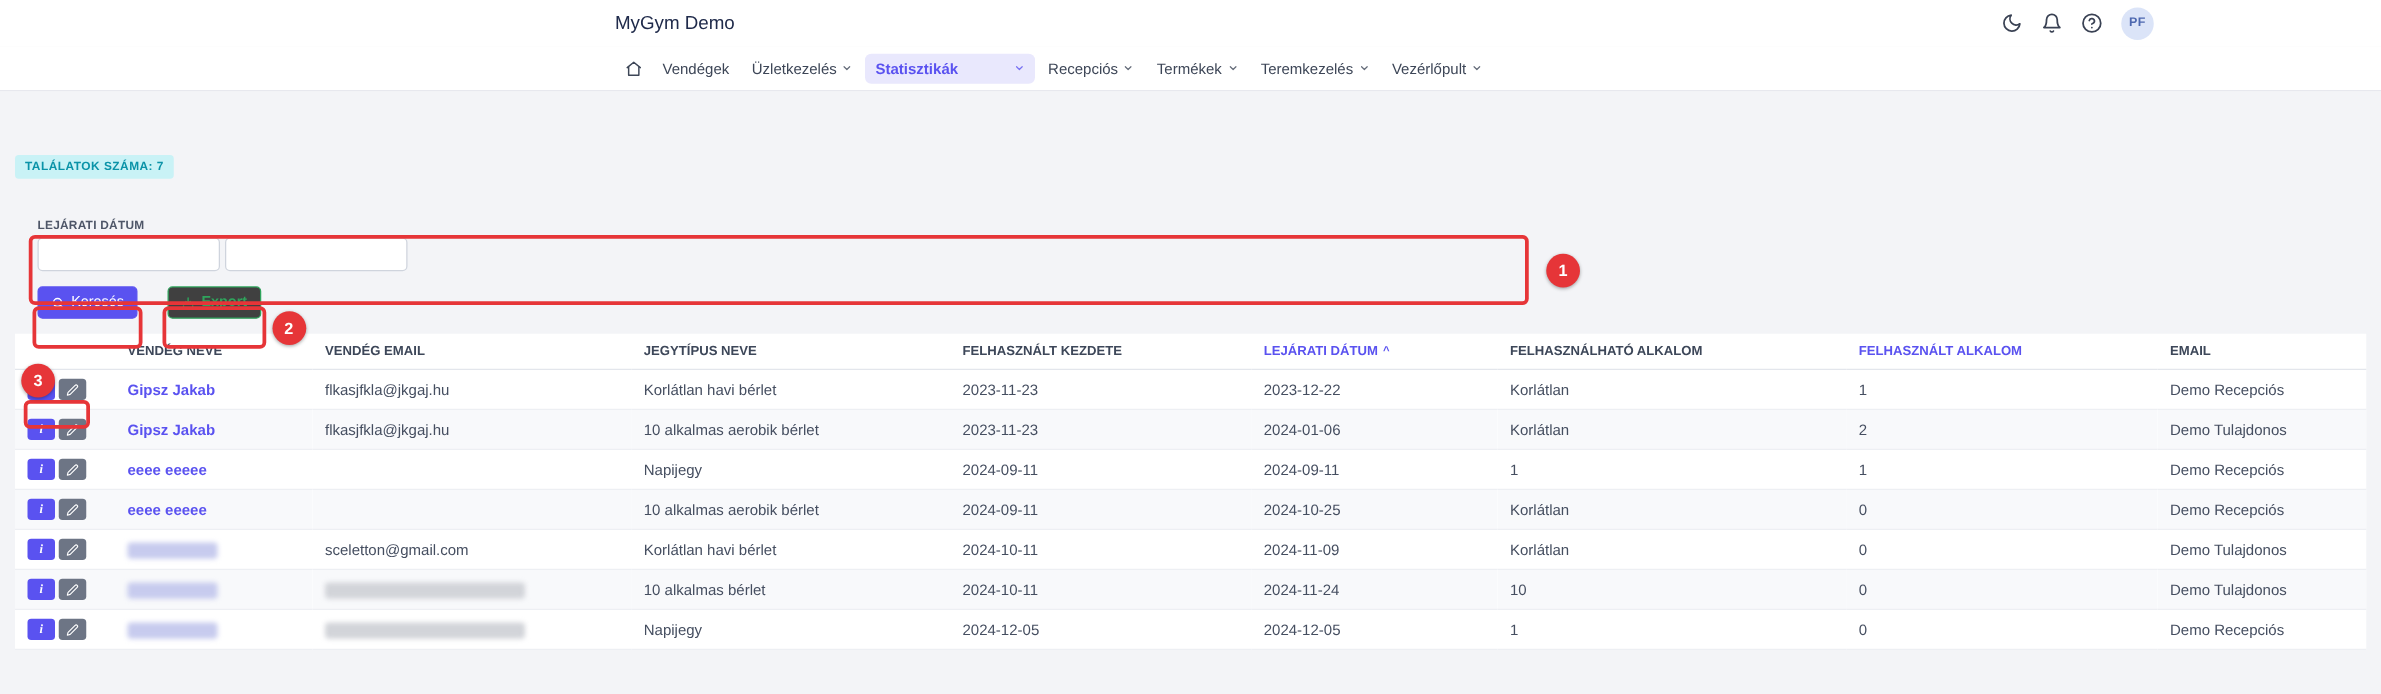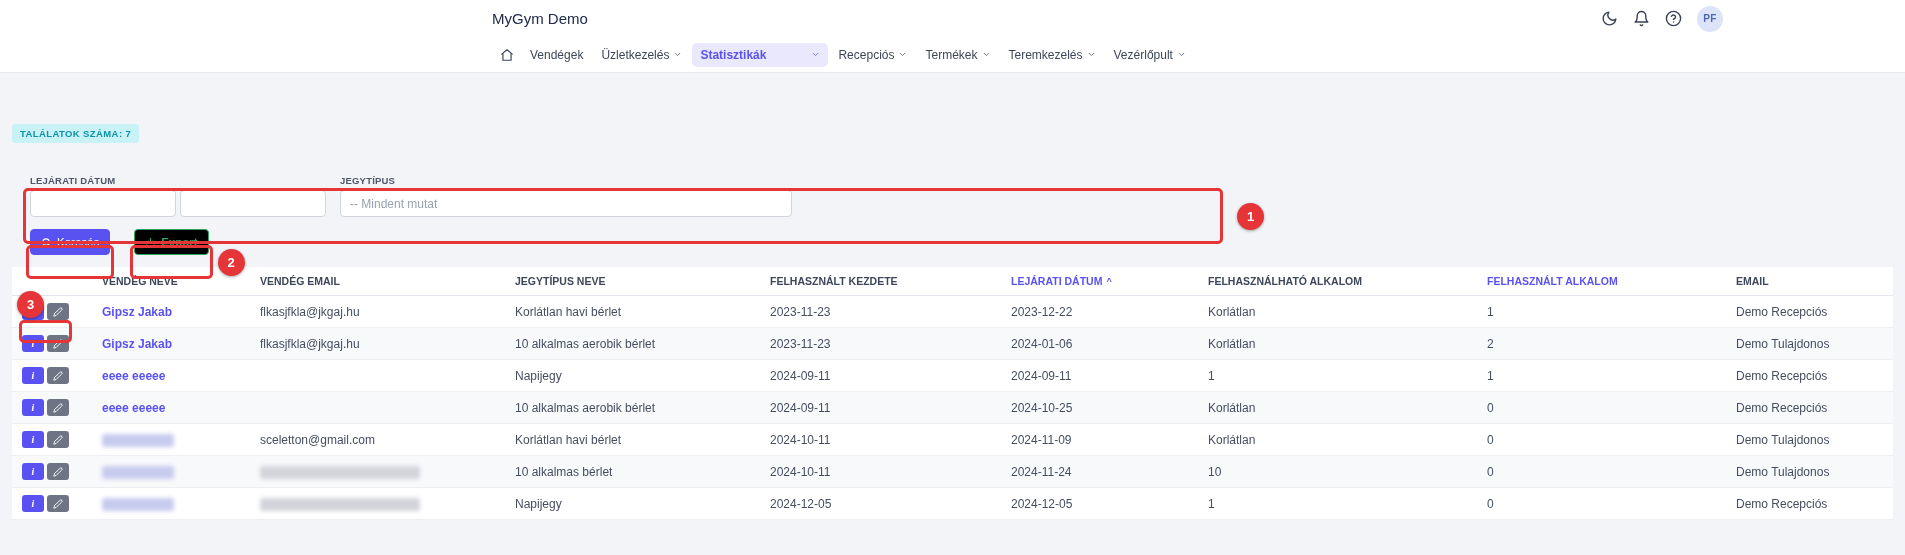--- a/index.html
+++ b/index.html
@@ -71,21 +71,21 @@
   .select { display: flex; align-items: center; justify-content: space-between; cursor: pointer; }
   .select svg { width: 10px; height: 10px; color: #6a7280; }
   .btn-row { margin: 12px 0 0 18px; display: flex; gap: 24px; align-items: center; }
   .btn {
     height: 26px; display: inline-flex; align-items: center; gap: 5px;
     border-radius: 4px; font-size: 11.5px; padding: 0 10px;
     cursor: pointer; font-family: inherit; white-space: nowrap;
   }
   .btn svg { width: 11px; height: 11px; }
   .btn-primary { background: #5a52f0; border: 1px solid #5a52f0; color: #fff; }
-  .btn-export { background: #000000; border: 1px solid #2fa45c; color: #2fa45c; font-weight: 600; }
+  .btn-export { background: #404040; border: 1px solid #2fa45c; color: #2fa45c; font-weight: 600; }
   
   .table-wrap { margin-top: 12px; }
   table { width: 100%; border-collapse: collapse; table-layout: fixed; background: #fff; }
   thead th {
     font-size: 10.5px; font-weight: 700; color: #3d4759; text-align: left;
     padding: 8px 10px; border-bottom: 1px solid #e3e6ec; background: #fff;
     white-space: nowrap; overflow: hidden; cursor: default;
   }
   thead th.accent { color: #5a52f0; }
   .sort-caret { font-size: 9px; margin-left: 4px; position: relative; top: -1px; }
@@ -222,24 +222,20 @@
     <span class="results-badge">TALÁLATOK SZÁMA: 7</span>
   </div>
 
   <section class="filters">
     <div class="field">
       <label>LEJÁRATI DÁTUM</label>
       <div class="date-pair">
         <input type="text" value="" style="">
         <input type="text" value="" style="">
       </div>
-    </div>
-    <div class="field">
-      <label>JEGYTÍPUS</label>
-      <input type="text" class="w-ticket" placeholder="-- Mindent mutat" style="">
     </div>
   </section>
 
   <div class="btn-row">
     <button class="btn btn-primary">
       <span style="display:flex">
         <svg viewBox="0 0 24 24" fill="none" stroke="currentColor" stroke-width="2.5" stroke-linecap="round" stroke-linejoin="round">
             <circle cx="11" cy="11" r="7"></circle>
             <path d="M21 21l-4.3-4.3"></path>
           </svg>

